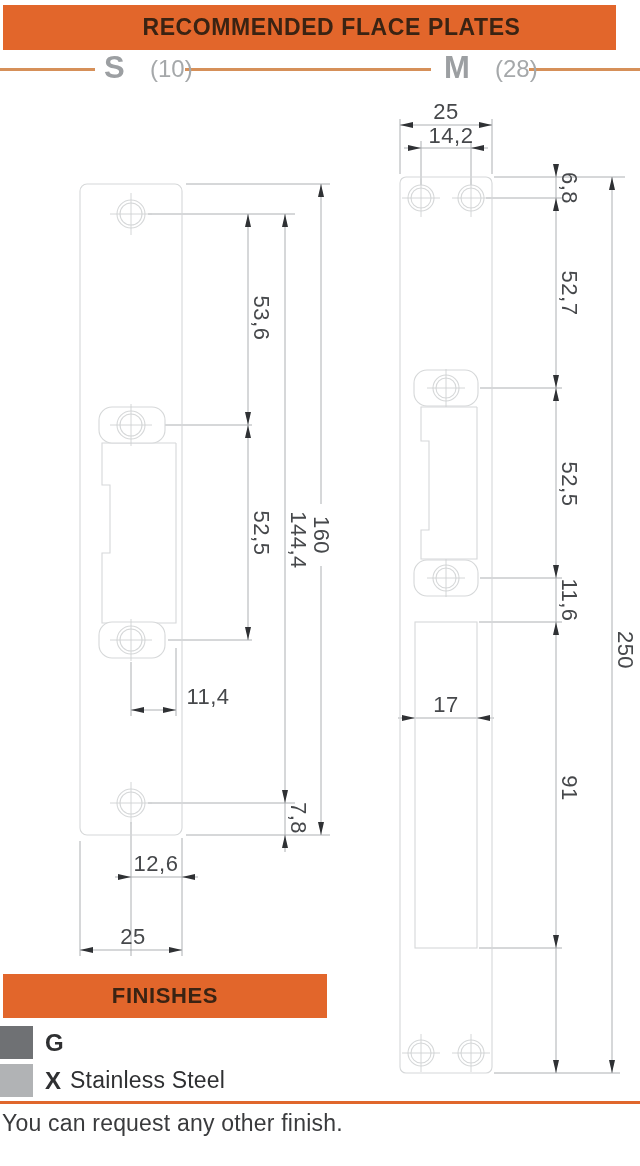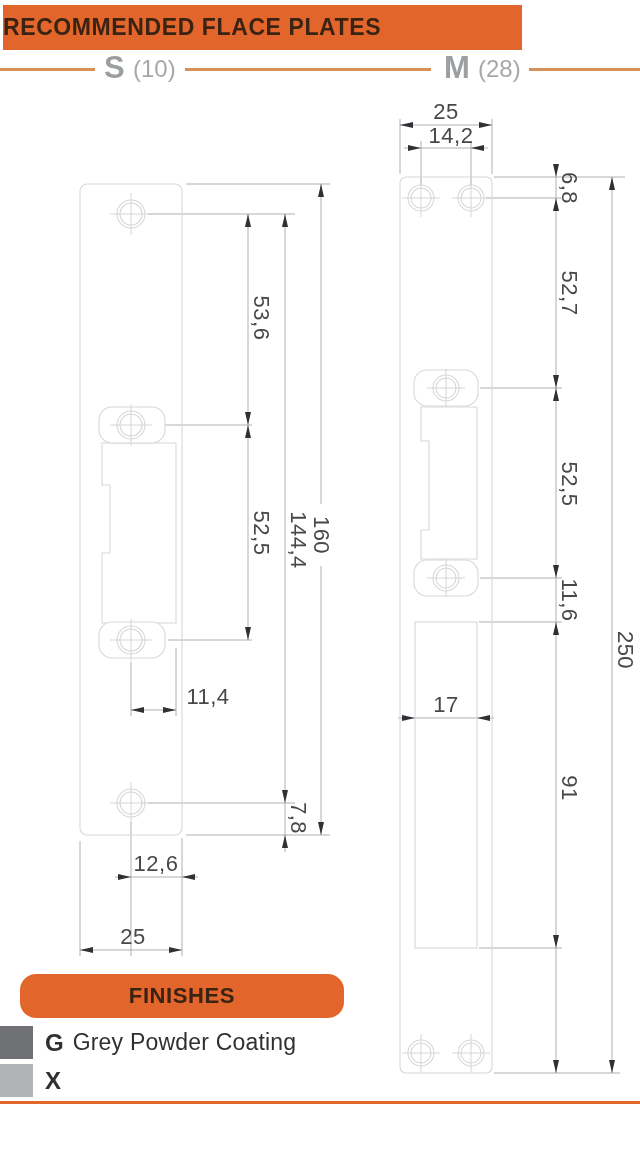--- a/index.html
+++ b/index.html
@@ -3,39 +3,39 @@
 <meta charset="utf-8">
 <style>
   html,body{margin:0;padding:0;}
   body{
     width:640px;height:1166px;position:relative;background:#ffffff;
     font-family:"Liberation Sans", sans-serif;overflow:hidden;
   }
   .abs{position:absolute;}
   
   .header-bar{
-    left:3px;top:5px;width:519px;height:45px;background:#E2662B;
-    display:flex;align-items:center;justify-content:flex-start;
+    left:3px;top:5px;width:569px;height:45px;background:#E2662B;
+    display:flex;align-items:center;justify-content:center;padding-left:44px;
   }
   .header-bar span{
     font-size:23px;font-weight:bold;color:#3A2313;letter-spacing:.6px;
   }
   
   .rule{height:3px;background:#D69059;top:68px;}
   .size-letter{font-size:31px;font-weight:bold;color:#9C9FA2;top:50px;}
-  .size-qty{font-size:24px;color:#A5A8AA;top:55px;}
+  .size-qty{font-size:24px;color:#A5A8AA;top:55px;margin-left:17px;}
   
   svg text{
     font-family:"Liberation Sans", sans-serif;
     font-size:22px;fill:#46484B;letter-spacing:.5px;
   }
   
   .finishes-bar{
-    left:20px;top:974px;width:324px;height:44px;background:#E2662B;
-    display:flex;align-items:center;justify-content:center;border-radius:16px;
+    left:3px;top:974px;width:324px;height:44px;background:#E2662B;
+    display:flex;align-items:center;justify-content:center;
   }
   .finishes-bar span{font-size:22px;font-weight:bold;color:#3A2313;letter-spacing:.6px;}
   .finish-row{left:0;height:33px;display:flex;align-items:center;}
   .finish-row .code{font-size:24px;font-weight:bold;color:#2F3032;margin-left:12px;}
   .finish-row .lbl{font-size:23px;color:#2F3032;margin-left:9px;letter-spacing:.2px;}
   .divider{left:0;top:1101px;width:640px;height:3px;background:#E0672C;}
   .footer{left:2px;top:1110px;font-size:23px;color:#3A3B3D;line-height:27px;letter-spacing:.2px;}
 </style>
 </head>
 <body>
@@ -233,26 +233,27 @@
 
 <div class="abs finishes-bar">
   <span>FINISHES</span>
 </div>
 
 <div class="abs finish-row" style="top:1026px;">
   <svg width="33" height="33">
     <rect x="0" y="0" width="33" height="33" fill="#6F7174"></rect>
   </svg>
   <span class="code">G</span>
-  <span class="lbl">Grey Powder Coating</span>
 </div>
 
 <div class="abs finish-row" style="top:1064px;">
   <svg width="33" height="33">
     <rect x="0" y="0" width="33" height="33" fill="#B1B3B5"></rect>
   </svg>
   <span class="code">X</span>
+  <span class="lbl">Stainless Steel</span>
 </div>
 
 <div class="abs divider"></div>
 
 <div class="abs footer">
+  <div>You can request any other finish.</div>
 </div>
 
 </body></html>

